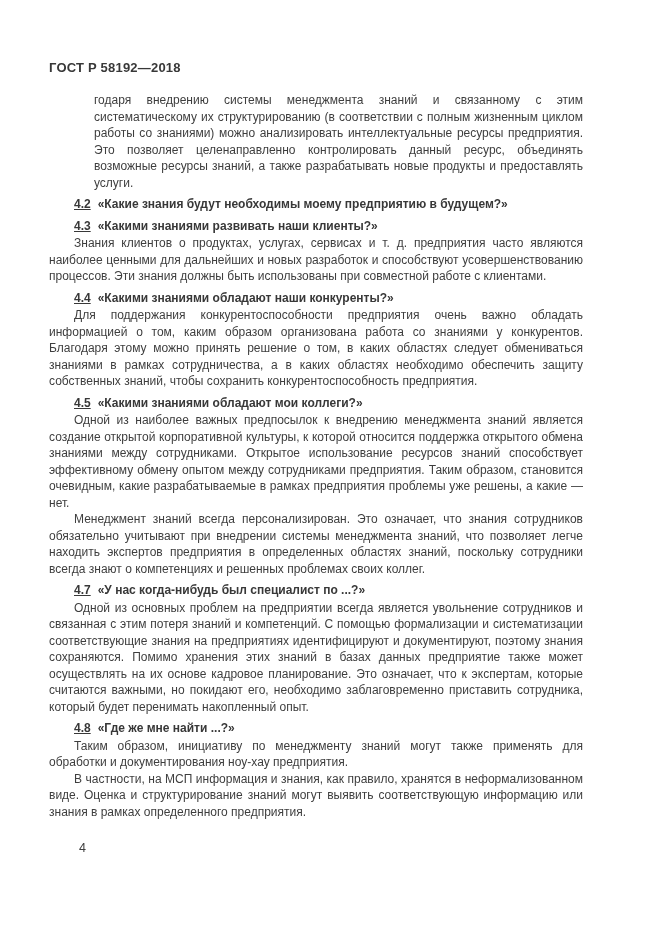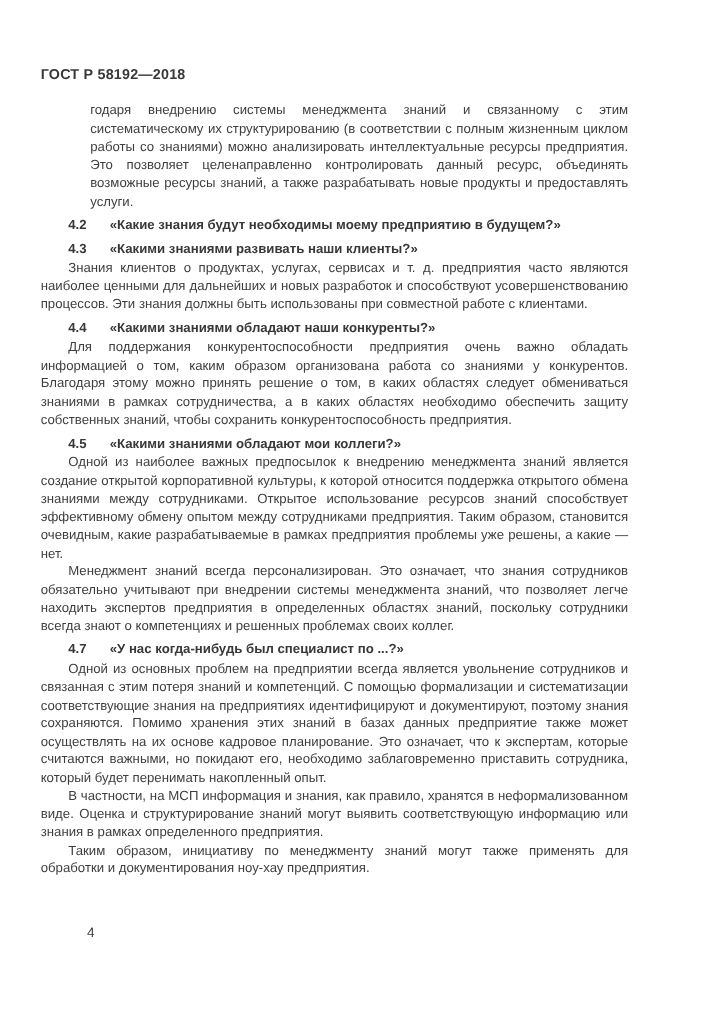--- a/index.html
+++ b/index.html
@@ -6,21 +6,21 @@
     margin: 0;
     padding: 0;
     background: #ffffff;
   }
   .page {
     position: relative;
     width: 661px;
     height: 935px;
     background: #ffffff;
     box-sizing: border-box;
-    padding: 61px 48px 0 37px;
+    padding: 61px 48px 0 49px;
     font-family: "Liberation Sans", sans-serif;
     color: #3e3e3e;
     overflow: hidden;
   }
   .running-header {
     font-size: 13px;
     font-weight: bold;
     line-height: 14px;
     letter-spacing: 0.2px;
     color: #383838;
@@ -42,21 +42,22 @@
   }
   .heading {
     margin: 5px 0 1px 0;
     font-size: 12px;
     font-weight: bold;
     text-indent: 25px;
     color: #383838;
     text-align: left;
   }
   .heading .num {
-    margin-right: 21px;
+    margin-right: 7px;
+    text-decoration: underline;
   }
   .page-number {
     position: absolute;
     left: 79px;
     top: 841px;
     font-size: 12.5px;
     color: #3e3e3e;
   }
 </style>
 </head>
@@ -89,20 +90,23 @@
     </h2>
     <p class="para">Одной из наиболее важных предпосылок к внедрению менеджмента знаний является создание открытой корпоративной культуры, к которой относится поддержка открытого обмена знаниями между сотрудниками. Открытое использование ресурсов знаний способствует эффективному обмену опытом между сотрудниками предприятия. Таким образом, становится очевидным, какие разрабатываемые в рамках предприятия проблемы уже решены, а какие — нет.</p>
 
     <p class="para">Менеджмент знаний всегда персонализирован. Это означает, что знания сотрудников обязательно учитывают при внедрении системы менеджмента знаний, что позволяет легче находить экспертов предприятия в определенных областях знаний, поскольку сотрудники всегда знают о компетенциях и решенных проблемах своих коллег.</p>
 
     <h2 class="heading">
       <span class="num">4.7</span><span>«У нас когда-нибудь был специалист по ...?»</span>
     </h2>
     <p class="para">Одной из основных проблем на предприятии всегда является увольнение сотрудников и связанная с этим потеря знаний и компетенций. С помощью формализации и систематизации соответствующие знания на предприятиях идентифицируют и документируют, поэтому знания сохраняются. Помимо хранения этих знаний в базах данных предприятие также может осуществлять на их основе кадровое планирование. Это означает, что к экспертам, которые считаются важными, но покидают его, необходимо заблаговременно приставить сотрудника, который будет перенимать накопленный опыт.</p>
 
+    <h2 class="heading">
+      <span class="num">4.8</span><span>«Где же мне найти ...?»</span>
+    </h2>
+    <p class="para">Таким образом, инициативу по менеджменту знаний могут также применять для обработки и документирования ноу-хау предприятия.</p>
     <p class="para">В частности, на МСП информация и знания, как правило, хранятся в неформализованном виде. Оценка и структурирование знаний могут выявить соответствующую информацию или знания в рамках определенного предприятия.</p>
-    <p class="para">Таким образом, инициативу по менеджменту знаний могут также применять для обработки и документирования ноу-хау предприятия.</p>
 
   </div>
 
   <div class="page-number">4</div>
 
 </div>
 
 </body></html>

